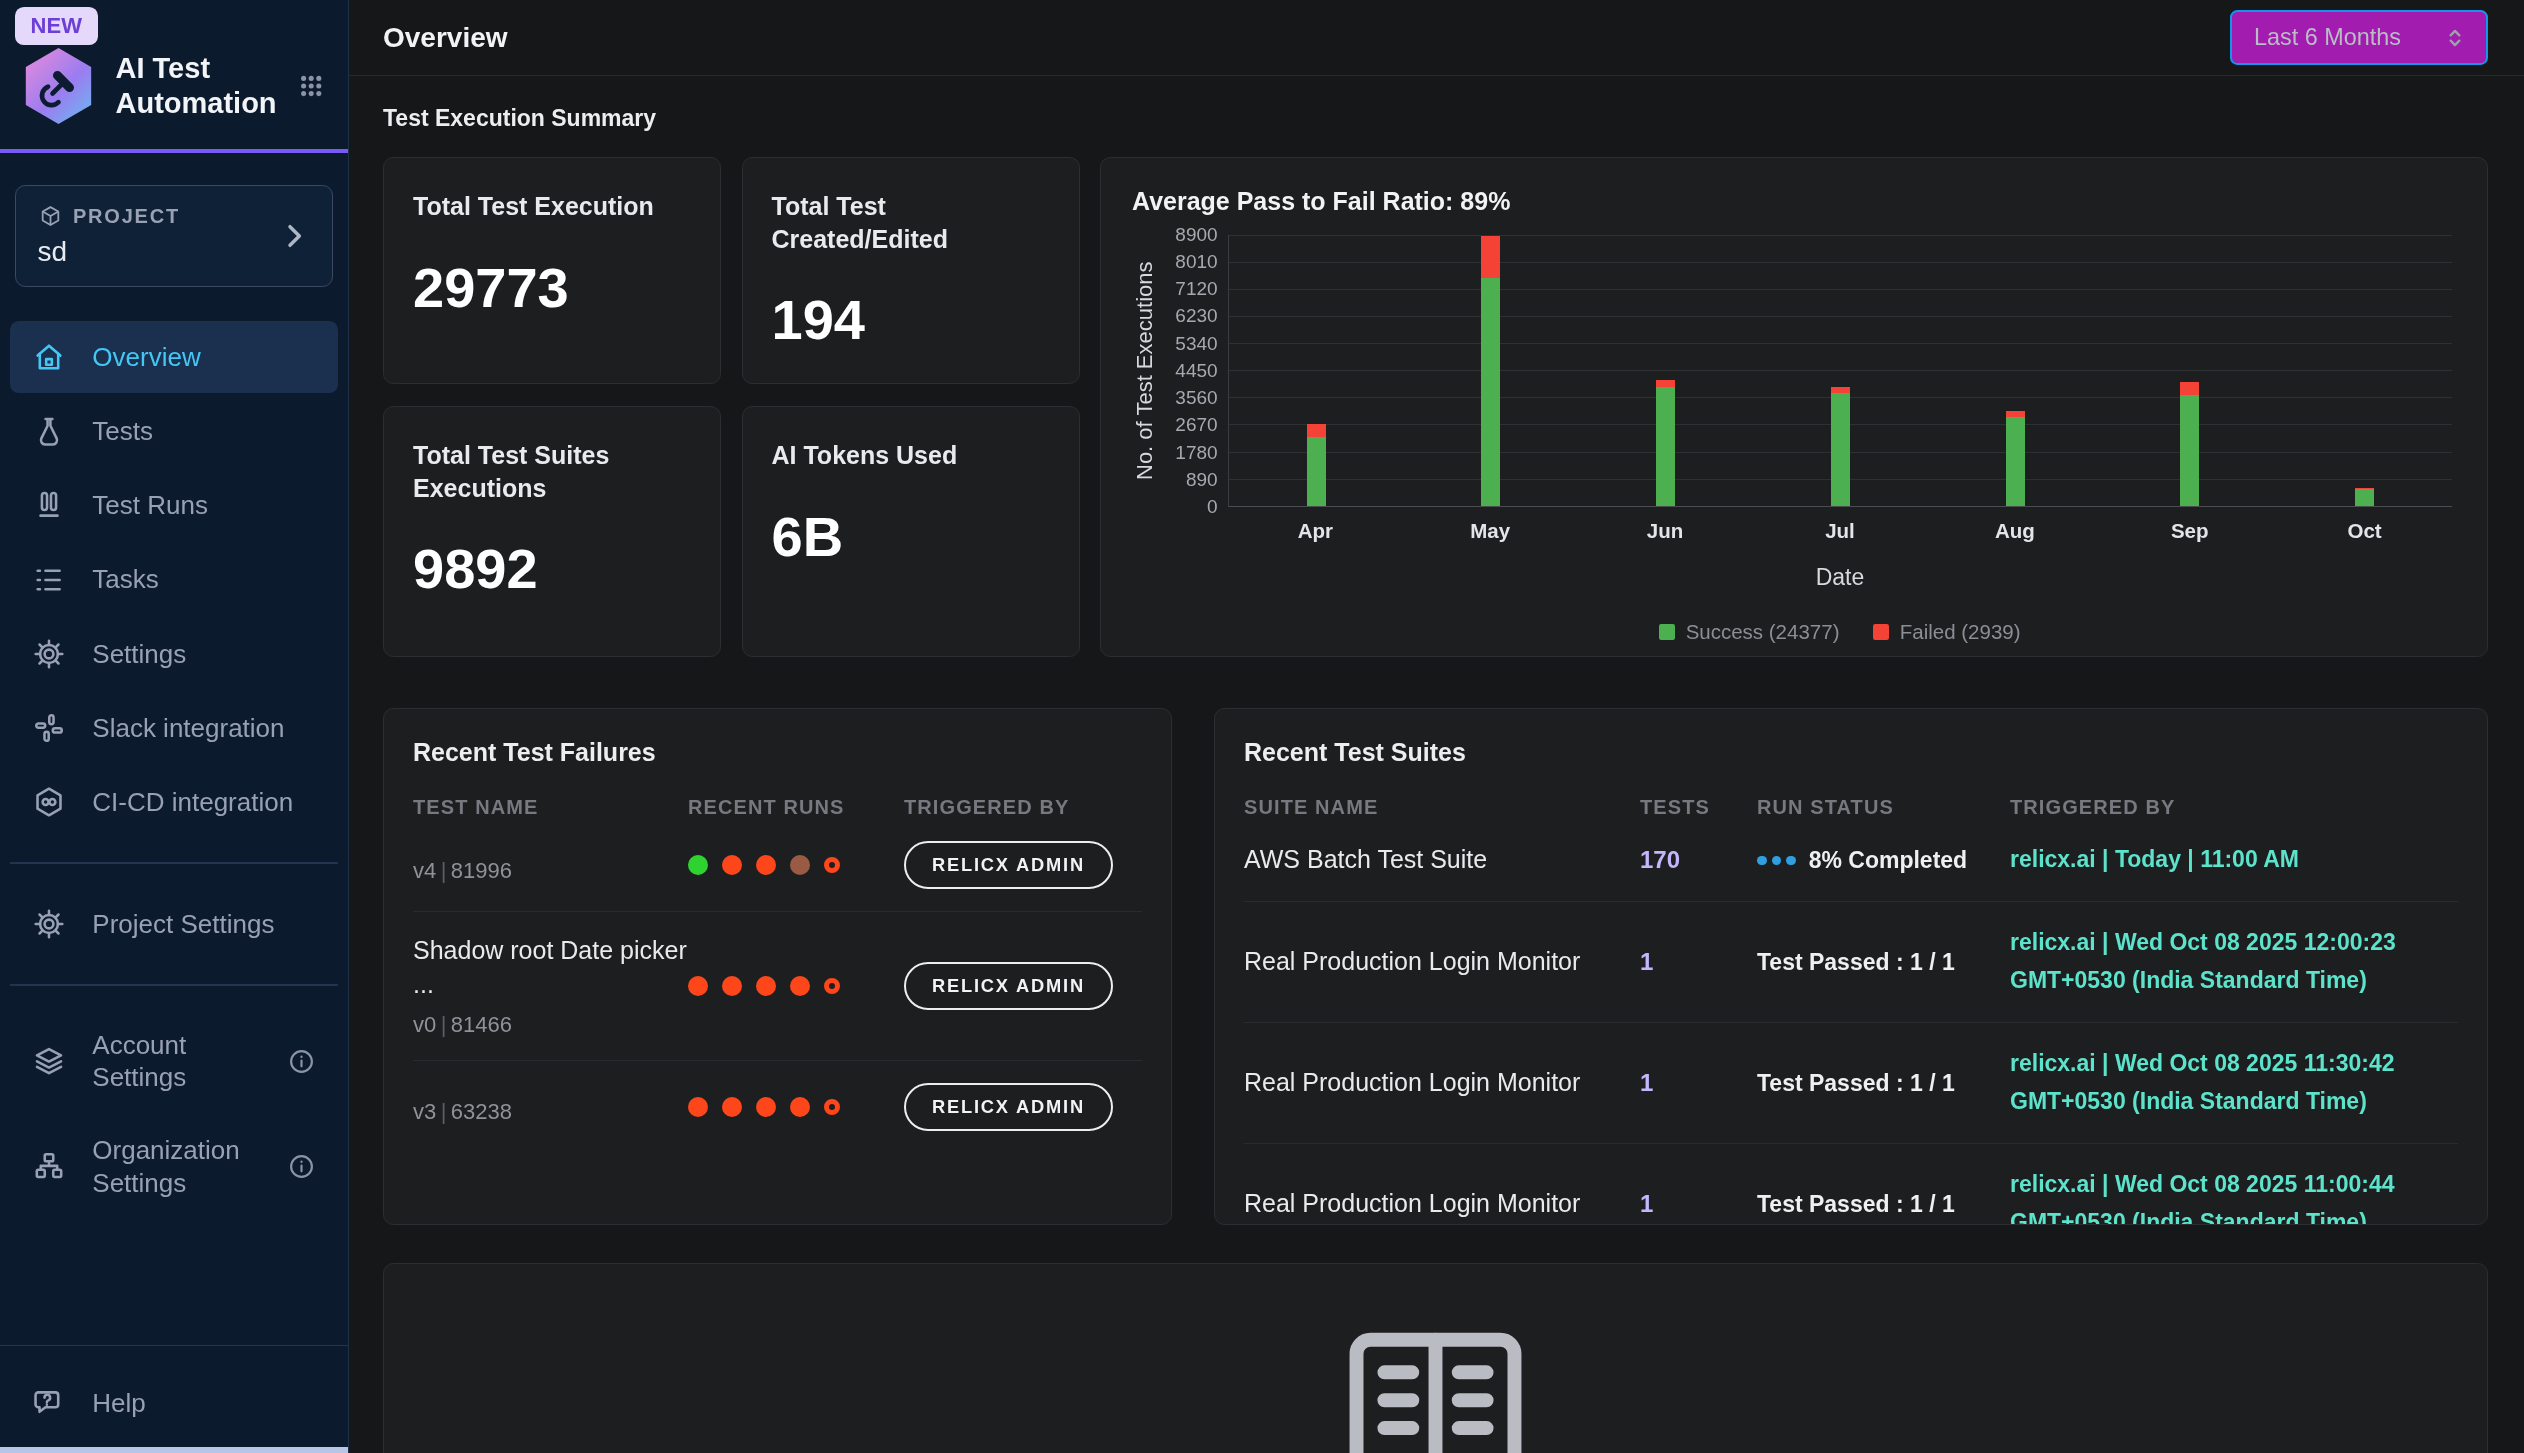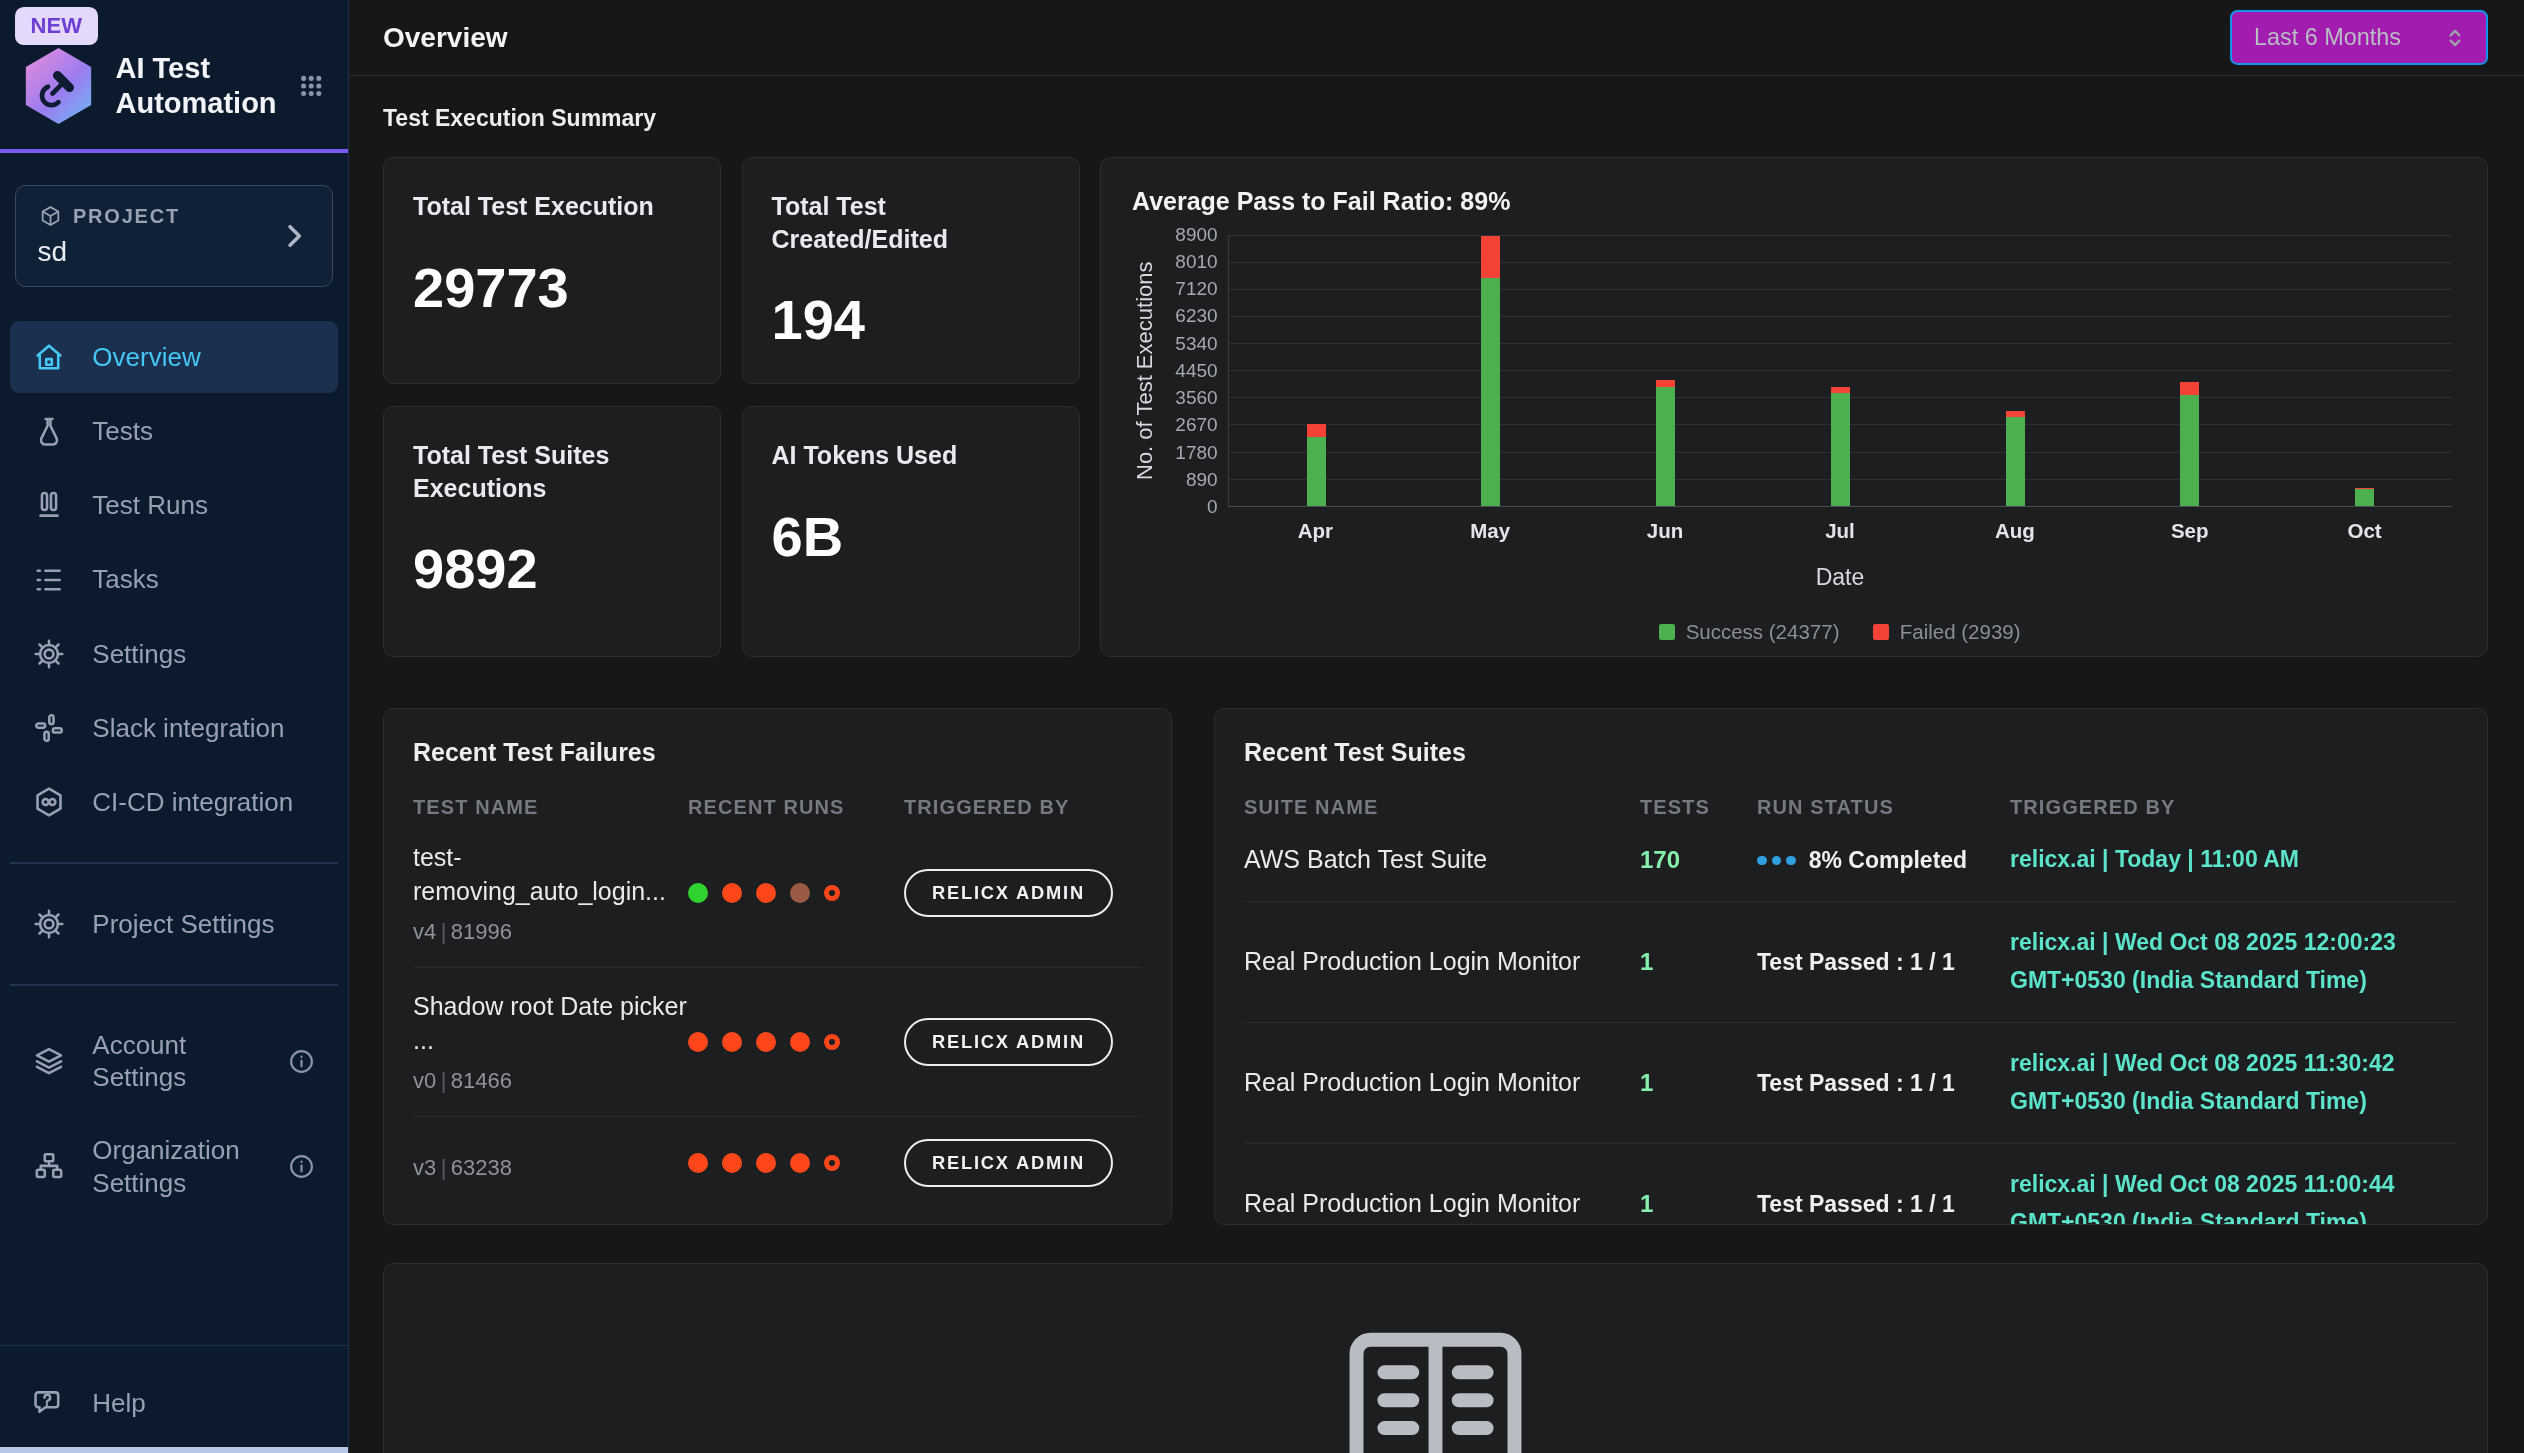--- a/index.html
+++ b/index.html
@@ -100,21 +100,21 @@
   .trow:first-of-type { border-top:none; }
   .t-name { font-size:25px; color:#e9eaec; line-height:1.35; }
   .t-meta { font-size:22px; color:#8f9298; margin-top:10.3px; }
   .t-meta .sep, .t-name .sep { color:#5a5d63; padding:0 4.4px; }
   .run-dots { display:flex; align-items:center; gap:14px; }
   .dot { width:20px; height:20px; border-radius:50%; }
   .dot.ring { width:16px; height:16px; border:5.9px solid; background:transparent !important; }
   .pill-btn { justify-self:start; border:2.2px solid #eceef0; border-radius:732px; background:transparent;
     color:#f2f3f5; font-family:inherit; font-size:18.3px; font-weight:700; letter-spacing:1.8px;
     padding:11px 26px; cursor:pointer; white-space:nowrap; }
-  .t-tests { font-size:24px; font-weight:600; color:#86efac; }
+  .t-tests { font-size:24px; font-weight:600; color:#c4b5fd; }
   .t-status { font-size:23px; font-weight:700; color:#eef0f2; display:flex; align-items:center; gap:13px; }
   .status-dots { display:flex; gap:5.1px; }
   .status-dots i { width:9.5px; height:9.5px; border-radius:50%; display:block; }
   .t-trigger { font-size:23px; font-weight:600; color:#5ce3cb; line-height:1.65; padding-right:7.3px; }
 
   
   .docs-card { margin-top:38px; padding:34px 37px; height:293px; }
   .docs-icon { width:47px; height:47px; color:#b9bcc2; }
 </style>
 </head>
@@ -441,21 +441,20 @@
         <div class="card table-card failures-card">
           <div class="table-title">Recent Test Failures</div>
           <div class="thead failures-grid" id="failures-head">
               <div>TEST NAME</div>
               <div>RECENT RUNS</div>
               <div>TRIGGERED BY</div>
             </div>
           <div id="failures-body">
               <div class="trow failures-grid">
                 <div>
-                  <div class="t-name">test-removing_auto_login...</div>
                   <div class="t-meta">v4<span class="sep">|</span>81996</div>
                 </div>
                 <div class="run-dots">
                   <span class="dot" style="background: rgb(47, 211, 47);"></span>
                   <span class="dot" style="background: rgb(253, 71, 27);"></span>
                   <span class="dot" style="background: rgb(253, 71, 27);"></span>
                   <span class="dot" style="background: rgb(154, 91, 68);"></span>
                   <span class="dot ring" style="border-color: rgb(253, 71, 27); background: rgb(253, 71, 27);"></span>
                 </div>
                 <button class="pill-btn">RELICX ADMIN</button>

